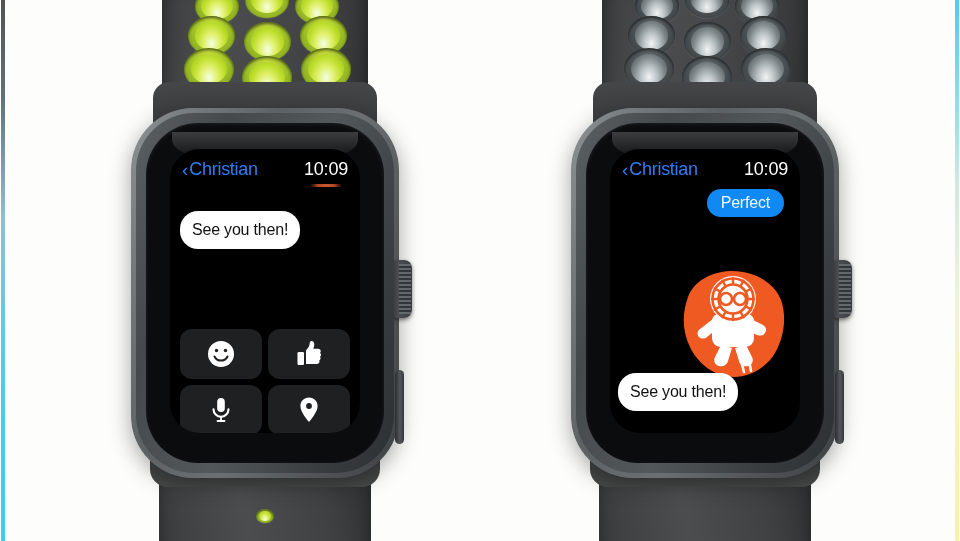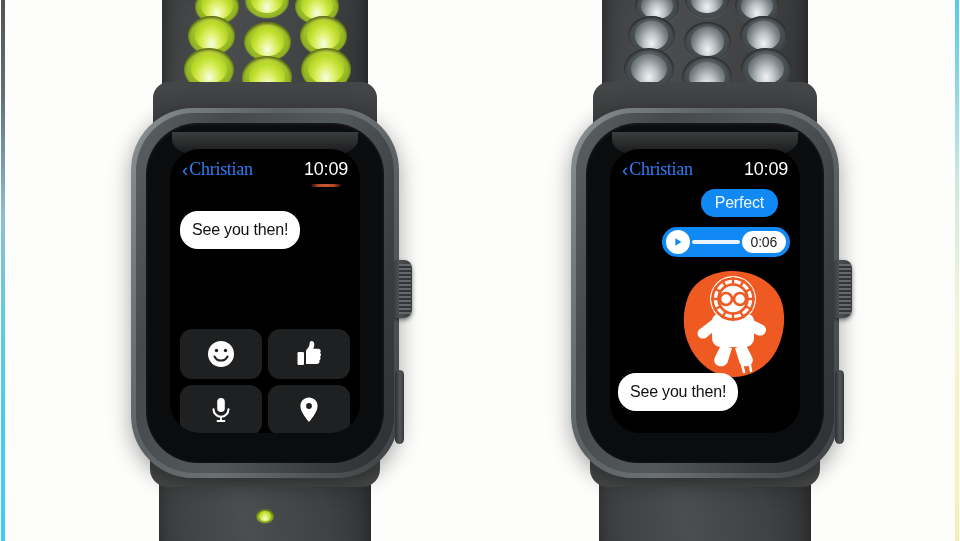--- a/index.html
+++ b/index.html
@@ -151,21 +151,21 @@
   .statusbar {
     position:absolute; top:9px; left:12px; right:12px; height:22px;
     display:flex; align-items:center; justify-content:space-between;
   }
   .back-group { display:flex; align-items:center; color:#2f7cf6; }
   .chevron {
     font-size:19px; line-height:1; margin-right:1px;
     color:#2f7cf6; font-weight:400;
   }
   .contact-name {
-    font-size:18px; letter-spacing:-.3px; color:#2f7cf6;font-family:Liberation Serif, serif;
+    font-size:18px; letter-spacing:-.3px; color:#2f7cf6;
   }
   .clock {
     font-size:18px; color:#ffffff; letter-spacing:-.2px; position:relative;
   }
   .clock-underline {
     position:absolute; left:14%; right:14%; bottom:-7px; height:3px;
     border-radius:2px;
     background: linear-gradient(90deg, rgba(255,90,30,0) 0%, #d4542a 25%, #e8693a 50%, #d4542a 75%, rgba(255,90,30,0) 100%);
     opacity:.85;
   }
@@ -405,31 +405,22 @@
             <div class="statusbar">
               <div class="back-group">
                 <span class="chevron">‹</span>
                 <span class="contact-name">Christian</span>
               </div>
               <div class="clock">
                 <span>10:09</span>
               </div>
             </div>
 
-            <div class="bubble outgoing" style="right:22px; top:40px;">Perfect</div>
-
-            <div class="audio-pill" style="right:10px; top:78px; width:128px;">
-              <span class="play-circle">
-                <svg width="12" height="12" viewBox="0 0 12 12">
-                  <path d="M3.4 2.2 9.4 6l-6 3.8z" fill="#1089f5"></path>
-                </svg>
-              </span>
-              <span class="audio-track"></span>
-              <span class="audio-time">0:06</span>
-            </div>
+            <div class="bubble outgoing" style="right:16px; top:40px;">Perfect</div>
+
 
             <div class="sticker" style="right:14px; top:120px; width:108px; height:110px;">
               <svg width="108" height="110" viewBox="0 0 108 110">
                 <path d="M52 2C33 3 16 12 10 28 4 44 4 62 12 78c8 17 25 30 44 30 16 0 32-9 41-24 9-16 12-36 6-53C97 15 77 1 52 2z" fill="#ef5a22"></path>
                 <g fill="#ffffff">
 
                   <path d="M41 45h28c4 0 7 3 7 7v17c0 5-4 9-9 9H43c-5 0-9-4-9-9V52c0-4 3-7 7-7z"></path>
 
                   <path d="M35 50 22 60c-3 2-3 6-1 8 2 2 6 2 8 0l11-9z"></path>
 

